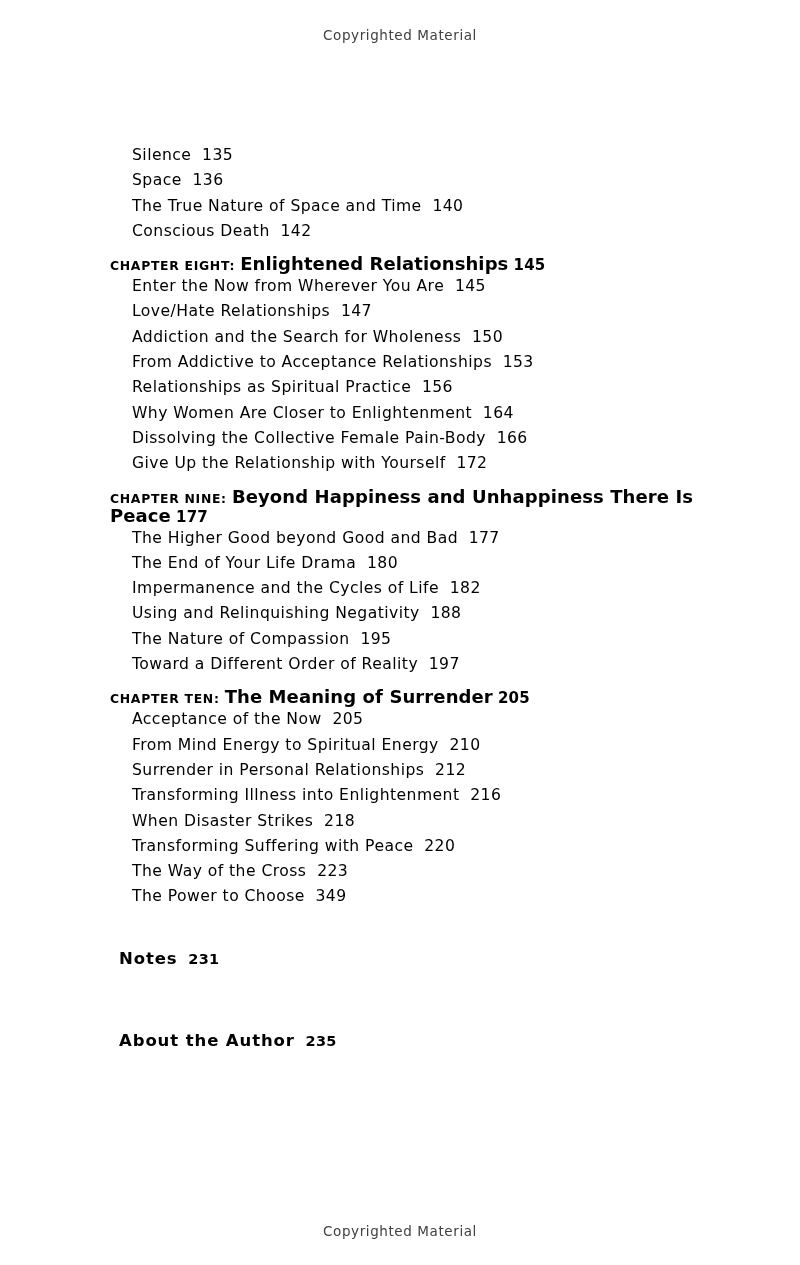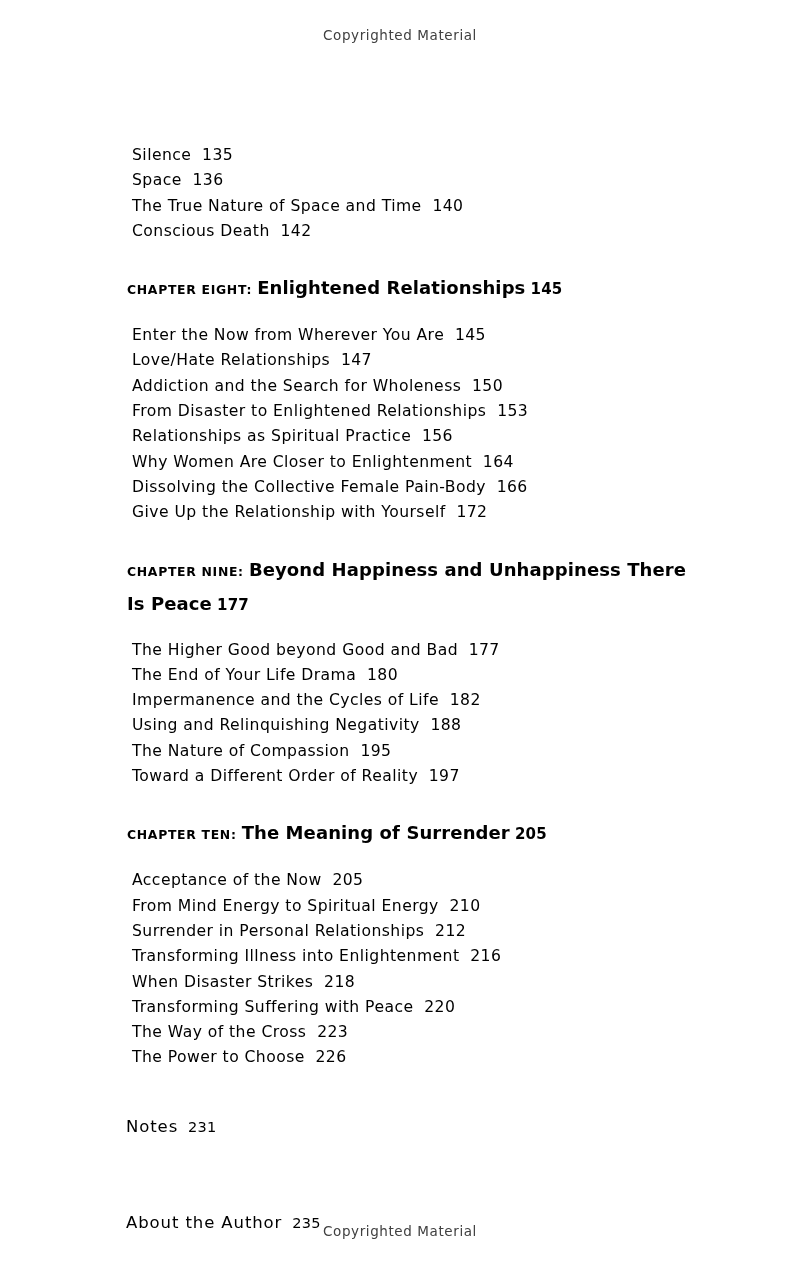--- a/index.html
+++ b/index.html
@@ -45,23 +45,23 @@
     color: #000;
     white-space: nowrap;
   }
   .entry .pg {
     font-weight: normal;
     letter-spacing: 0.4px;
   }
 
   
   .chapter {
-    margin: 17px;
+    margin: 0;
     padding: 0;
-    line-height: 32px;
+    line-height: 17px;
     white-space: normal;
   }
   .chapter-spacer { height: 11px; }
   .chapter .label {
     font-family: "DejaVu Sans", sans-serif;
     font-weight: bold;
     font-size: 12.4px;
     letter-spacing: 0.7px;
   }
   .chapter .title {
@@ -72,24 +72,24 @@
   }
   .chapter .pg {
     font-family: "DejaVu Sans", sans-serif;
     font-weight: bold;
     font-size: 15px;
     letter-spacing: 0.2px;
   }
 
   
   .backmatter {
-    margin: 16px;
+    margin: 9px;
     padding: 0;
     font-family: "DejaVu Sans", sans-serif;
-    font-weight: normal;
+    font-weight: bold;
     font-size: 16.5px;
     letter-spacing: 0.9px;
     line-height: 26px;
   }
   .backmatter .pg {
     font-size: 14.5px;
     letter-spacing: 0.3px;
   }
   .gap-md { height: 19px; }
   .gap-lg { height: 27px; }
@@ -127,21 +127,21 @@
     <div class="entry">
       <span>Enter the Now from Wherever You Are</span><span class="pg">&nbsp;&nbsp;</span><span class="pg">145</span>
     </div>
     <div class="entry">
       <span>Love/Hate Relationships</span><span class="pg">&nbsp;&nbsp;</span><span class="pg">147</span>
     </div>
     <div class="entry">
       <span>Addiction and the Search for Wholeness</span><span class="pg">&nbsp;&nbsp;</span><span class="pg">150</span>
     </div>
     <div class="entry">
-      <span>From Disaster to Enlightened Relationships</span><span class="pg">&nbsp;&nbsp;</span><span class="pg">153</span>
+      <span>From Addictive to Acceptance Relationships</span><span class="pg">&nbsp;&nbsp;</span><span class="pg">153</span>
     </div>
     <div class="entry">
       <span>Relationships as Spiritual Practice</span><span class="pg">&nbsp;&nbsp;</span><span class="pg">156</span>
     </div>
     <div class="entry">
       <span>Why Women Are Closer to Enlightenment</span><span class="pg">&nbsp;&nbsp;</span><span class="pg">164</span>
     </div>
     <div class="entry">
       <span>Dissolving the Collective Female Pain-Body</span><span class="pg">&nbsp;&nbsp;</span><span class="pg">166</span>
     </div>
@@ -199,21 +199,21 @@
     <div class="entry">
       <span>When Disaster Strikes</span><span class="pg">&nbsp;&nbsp;</span><span class="pg">218</span>
     </div>
     <div class="entry">
       <span>Transforming Suffering with Peace</span><span class="pg">&nbsp;&nbsp;</span><span class="pg">220</span>
     </div>
     <div class="entry">
       <span>The Way of the Cross</span><span class="pg">&nbsp;&nbsp;</span><span class="pg">223</span>
     </div>
     <div class="entry">
-      <span>The Power to Choose</span><span class="pg">&nbsp;&nbsp;</span><span class="pg">226</span>
+      <span>The Power to Choose</span><span class="pg">&nbsp;&nbsp;</span><span class="pg">349</span>
     </div>
   </div>
 
   <div class="gap-lg"></div>
   <div class="backmatter nowrap">
     <span>Notes</span><span class="pg">&nbsp;&nbsp;</span><span class="pg">231</span>
   </div>
   <div class="gap-md"></div>
   <div class="gap-md"></div>
   <div class="backmatter nowrap">

